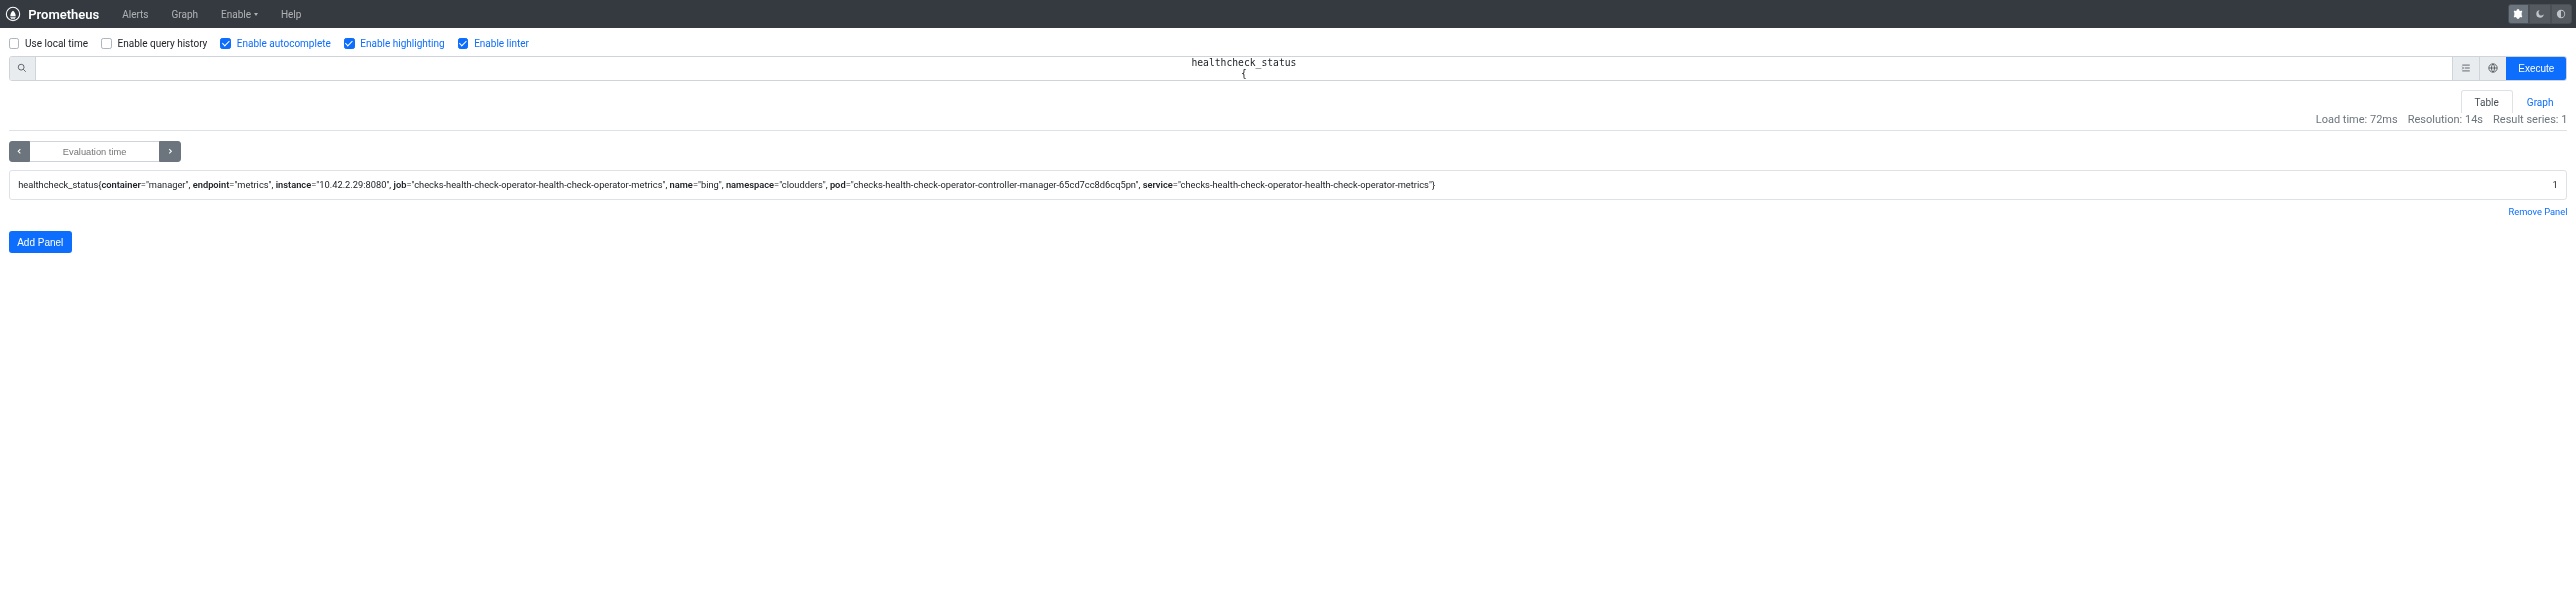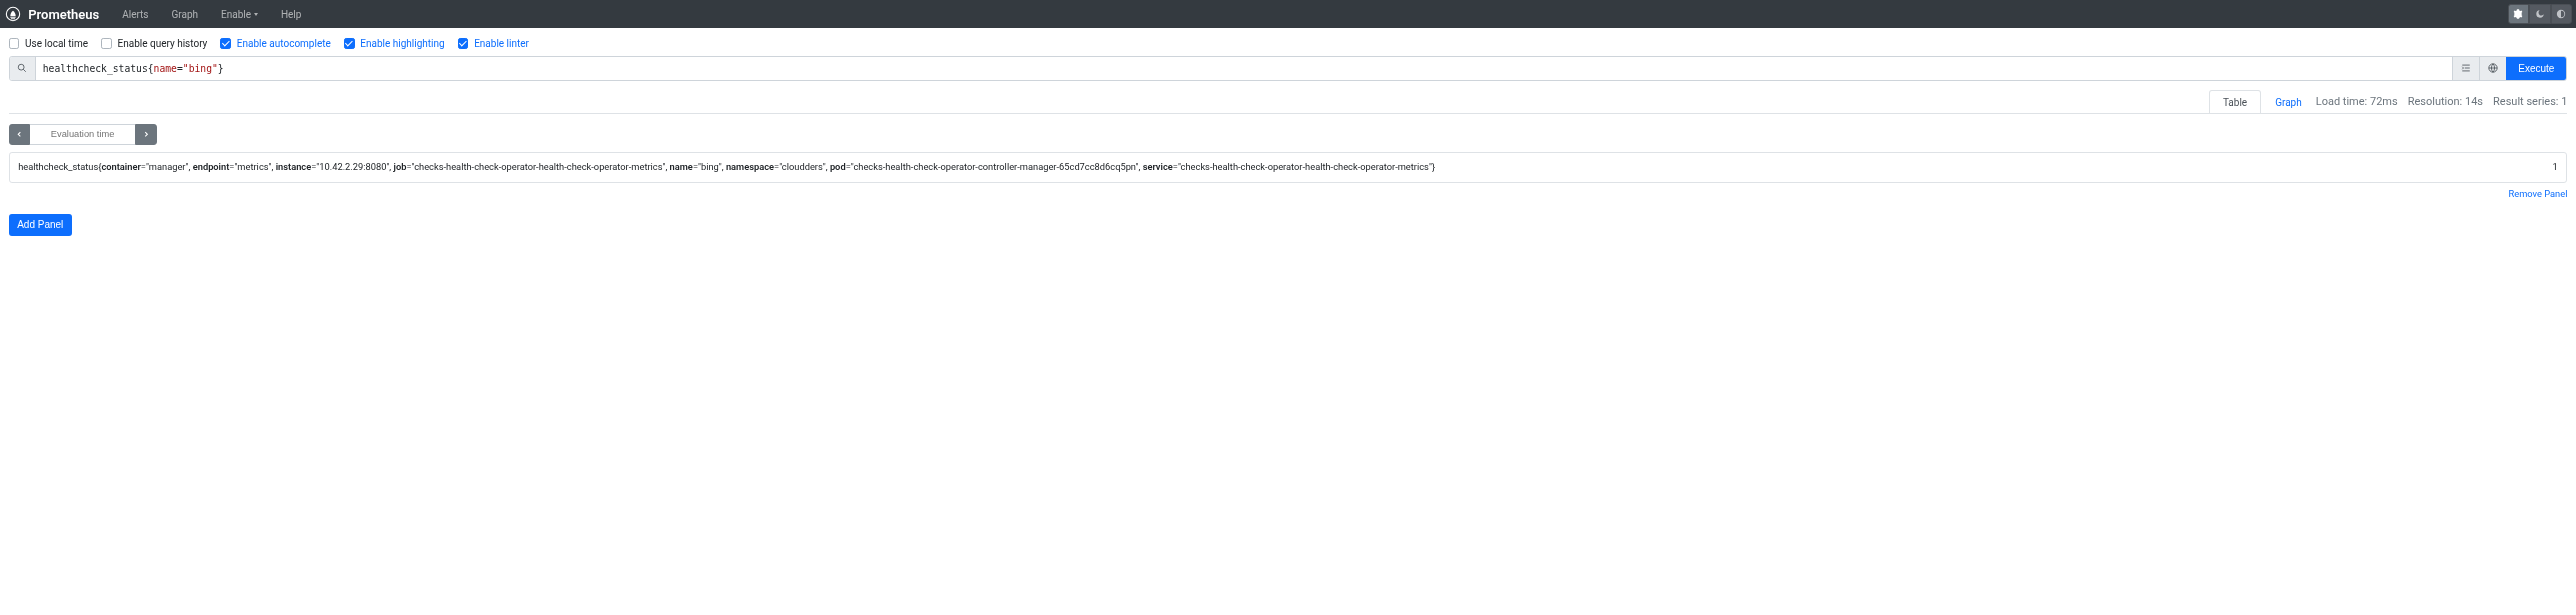--- a/index.html
+++ b/index.html
@@ -145,23 +145,24 @@
     font-size: 10px;
     cursor: pointer;
     display: flex;
     align-items: center;
   }
 
   
   .tab-stats-row {
     margin: 8.6px 8.6px 0 8.6px;
     display: flex;
-    justify-content: flex-end;
+    justify-content: space-between;
     align-items: flex-end;
     border-bottom: 0.7px solid #dee2e6;
+    flex-direction: column;
   }
   .tabs { display: flex; }
   .tab {
     padding: 5.7px 13px;
     border: 0.7px solid transparent;
     border-bottom: none;
     border-radius: 2.9px 2.9px 0 0;
     cursor: pointer;
     font-size: 10px;
     color: #0d6efd;
@@ -193,21 +194,21 @@
     background: #6c757d;
     color: #fff;
     border: 0.7px solid #6c757d;
     display: flex;
     align-items: center;
     justify-content: center;
     cursor: pointer;
   }
   .step-btn:first-child { border-radius: 2.9px 0 0 2.9px; }
   .eval-input {
-    width: 105px;
+    width: 129px;
     border: 0.7px solid #ced4da;
     border-left: none;
     border-right: none;
     text-align: center;
     font-size: 9.3px;
     color: #6c757d;
     outline: none;
   }
   .step-btn.right { border-radius: 0 2.9px 2.9px 0; }
 
@@ -333,21 +334,21 @@
   </label>
 </div>
 
 <div class="query-group">
   <div class="query-icon">
     <svg width="10" height="10" viewBox="0 0 24 24" fill="none" stroke="currentColor" stroke-width="2">
         <circle cx="10" cy="10" r="7"></circle>
         <line x1="21" y1="21" x2="15" y2="15"></line>
       </svg>
   </div>
-  <div class="query-input" style="display:flex;align-items:center;">
+  <div class="query-input" style="display:flex;align-items:center;flex-direction:column;">
     <span class="tok-metric">healthcheck_status</span>
       <span class="tok-brace">{</span>
       <span class="tok-label">name</span>
       <span class="tok-brace">=</span>
       <span class="tok-str">"bing"</span>
       <span class="tok-brace">}</span>
   </div>
   <div class="query-btn">
     <svg width="10" height="10" viewBox="0 0 24 24" fill="none" stroke="currentColor" stroke-width="2">
         <line x1="3" y1="5" x2="21" y2="5"></line>

